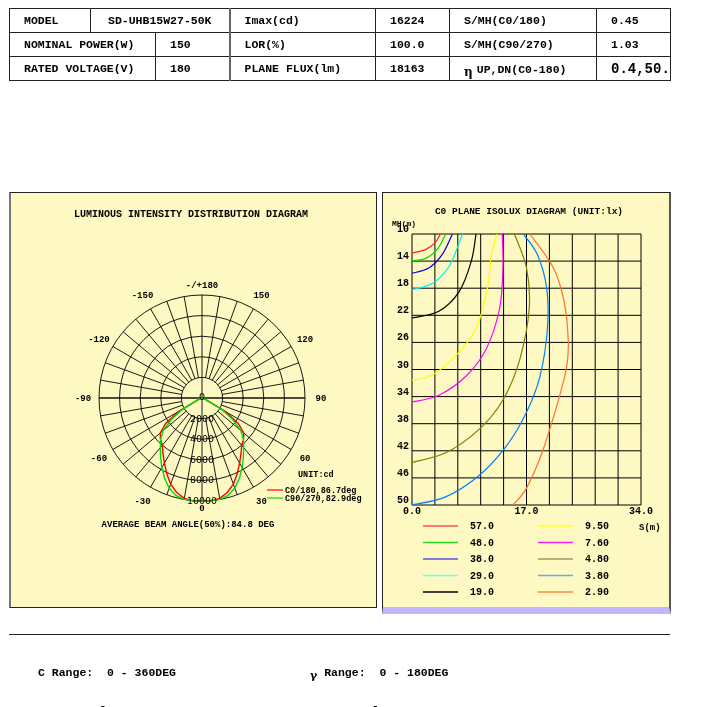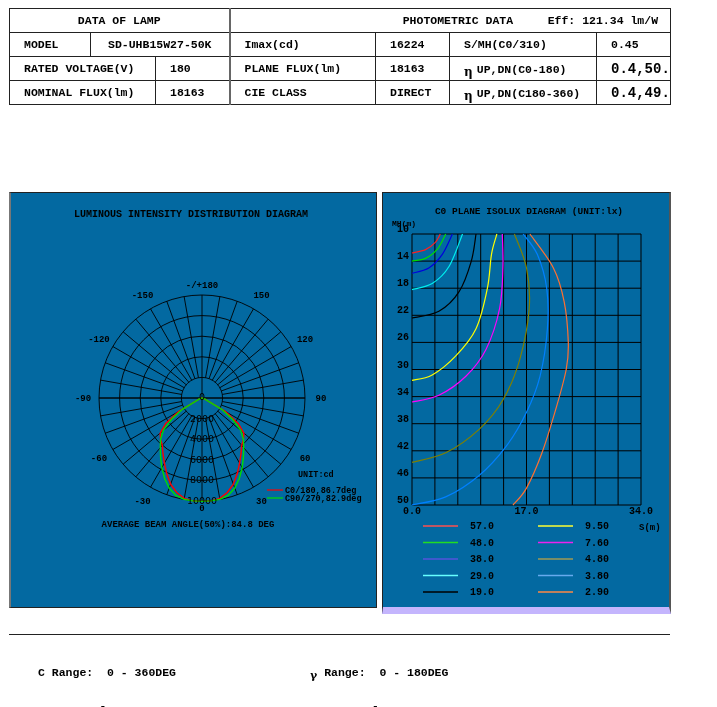--- a/index.html
+++ b/index.html
@@ -10,21 +10,21 @@
   table.spec { position:absolute; left:9px; top:8px; width:661px; border-collapse:collapse;
                font-size:11.5px; font-weight:bold; table-layout:fixed; }
   table.spec td { border:1px solid #222; height:23px; padding:0 0 0 14px; white-space:nowrap; overflow:hidden; }
   table.spec td.center { text-align:center; padding:0; }
   table.spec td.small { font-size:14px;margin-left:17px; }
   table.spec td.hdr2 { text-align:right; padding-right:12px; }
   table.spec td.thick-l { border-left:2px solid #666; }
   .eta { font-family:"DejaVu Serif", serif; font-weight:bold; font-size:12px; position:relative; top:3px; margin-right:4px; }
 
   
-  .panel { position:absolute; border:1px solid #222; background:#0369a1; }
+  .panel { position:absolute; border:1px solid #222; background:#fef9c3; }
   #polar-panel { left:9px; top:192px; width:365px; height:414px; border-left:2px solid #777; }
   #isolux-panel { left:382px; top:192px; width:286px; height:414px; border-right:2px solid #555; border-bottom:7px solid #c4b5fd; }
   svg { position:absolute; left:0; top:0; }
 
   
   #footer-rule { position:absolute; left:9px; top:634px; width:661px; height:0; border-top:1px solid #222; }
   .foot { position:absolute; font-size:11.5px; font-weight:bold; line-height:12.5px; white-space:pre; }
   #foot-left { left:38px; top:642px; }
   #foot-right { left:310px; top:642px; }
   .gamma { font-family:"DejaVu Serif", serif; font-weight:bold; font-size:11px; position:relative; top:3px; }
@@ -36,49 +36,43 @@
   <colgroup>
     <col style="width:81px">
       <col style="width:65px">
       <col style="width:74px">
     <col style="width:146px">
       <col style="width:74px">
       <col style="width:147px">
       <col style="width:74px">
   </colgroup>
   <tbody>
-      <tr>
-    <td colspan="3" class="center">DATA OF LAMP</td>
-    <td colspan="4" class="hdr2 thick-l">
-      <span>PHOTOMETRIC DATA</span>&nbsp;&nbsp;&nbsp;&nbsp;&nbsp;<span>Eff: 121.34 lm/W</span>
-    </td>
-  </tr>
   <tr>
     <td>MODEL</td>
     <td colspan="2" class="center" style="">SD-UHB15W27-50K</td>
     <td class="thick-l">Imax(cd)</td>
     <td>16224</td>
-    <td>S/MH(C0/310)</td>
+    <td>S/MH(C0/180)</td>
     <td>0.45</td>
+  </tr>
+  <tr>
+    <td colspan="2">NOMINAL POWER(W)</td>
+    <td>150</td>
+    <td class="thick-l">LOR(%)</td>
+    <td>100.0</td>
+    <td>S/MH(C90/270)</td>
+    <td>1.03</td>
   </tr>
   <tr>
     <td colspan="2">RATED VOLTAGE(V)</td>
     <td>180</td>
     <td class="thick-l">PLANE FLUX(lm)</td>
     <td>18163</td>
     <td><span class="eta">η</span><span>UP,DN(C0-180)</span></td>
     <td class="small">0.4,50.0</td>
-  </tr>
-  <tr>
-    <td colspan="2">NOMINAL FLUX(lm)</td>
-    <td>18163</td>
-    <td class="thick-l">CIE CLASS</td>
-    <td>DIRECT</td>
-    <td><span class="eta">η</span><span>UP,DN(C180-360)</span></td>
-    <td class="small">0.4,49.1</td>
   </tr>
 </tbody>
   </table>
 
 <div class="panel" id="polar-panel">
   <svg id="polar-svg" width="365" height="414" viewBox="0 0 365 414">
     <text x="180" y="24" text-anchor="middle" font-size="10" font-weight="bold" font-family="Liberation Mono, monospace">LUMINOUS INTENSITY DISTRIBUTION DIAGRAM</text>
     <g id="polar-grid">
         <circle cx="191" cy="205" r="20.6" fill="none" stroke="#000" stroke-width="0.9"></circle>
         <circle cx="191" cy="205" r="41.2" fill="none" stroke="#000" stroke-width="0.9"></circle>

